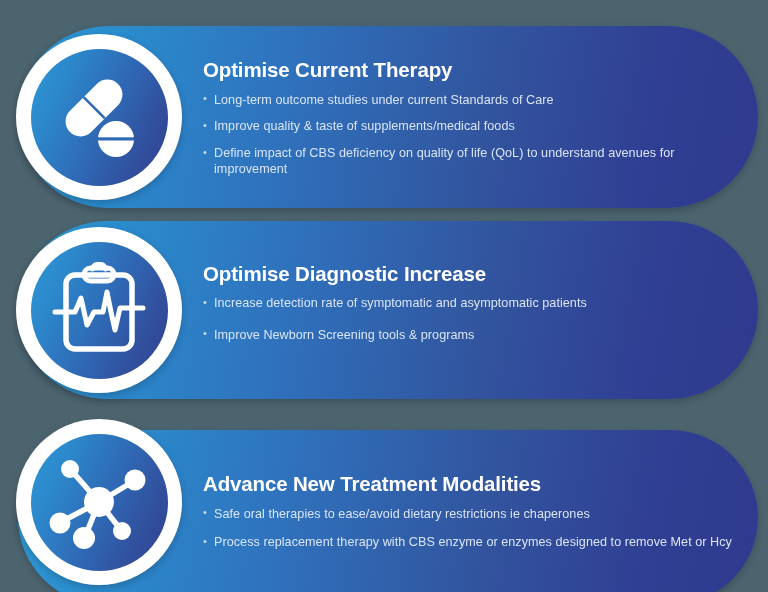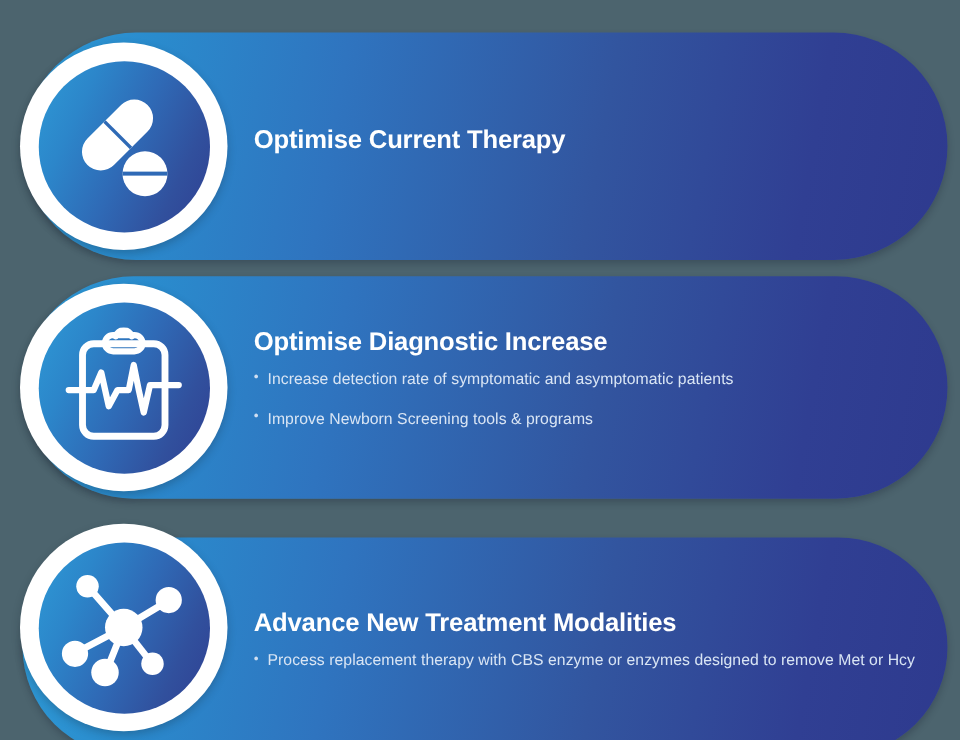--- a/index.html
+++ b/index.html
@@ -114,20 +114,23 @@
 </style>
 </head>
 <body>
 
 <div class="board">
 
   <div class="panel" id="panel-1">
     <div class="panel-text">
       <div class="panel-title">Optimise Current Therapy</div>
       <ul class="bullets">
+        <li class="bullet">Long-term outcome studies under current Standards of Care</li>
+        <li class="bullet">Improve quality &amp; taste of supplements/medical foods</li>
+        <li class="bullet">Define impact of CBS deficiency on quality of life (QoL) to understand avenues for improvement</li>
       </ul>
     </div>
   </div>
 
   <div class="badge" id="badge-1">
     <div class="badge-inner">
       <svg width="92" height="92" viewBox="0 0 92 92">
 
         <g transform="rotate(-45 41 37)">
           <rect x="7" y="22" width="68" height="30" rx="15" ry="15" fill="#ffffff"></rect>
@@ -162,20 +165,21 @@
 
         <path d="M4 50 H24 L30 36 L36 63 L43 50 H52 L56 30 L60 50 L64 68 L69 46 H92" fill="none" stroke="#ffffff" stroke-width="5" stroke-linecap="round" stroke-linejoin="round"></path>
       </svg>
     </div>
   </div>
 
   <div class="panel" id="panel-3">
     <div class="panel-text">
       <div class="panel-title">Advance New Treatment Modalities</div>
       <ul class="bullets">
+        <li class="bullet">Safe oral therapies to ease/avoid dietary restrictions ie chaperones</li>
         <li class="bullet">Process replacement therapy with CBS enzyme or enzymes designed to remove Met or Hcy</li>
       </ul>
     </div>
   </div>
 
   <div class="badge" id="badge-3">
     <div class="badge-inner">
       <svg width="100" height="100" viewBox="0 0 100 100">
         <g stroke="#ffffff" stroke-width="5.5" stroke-linecap="round">
           <line x1="50" y1="50" x2="22" y2="18"></line>

